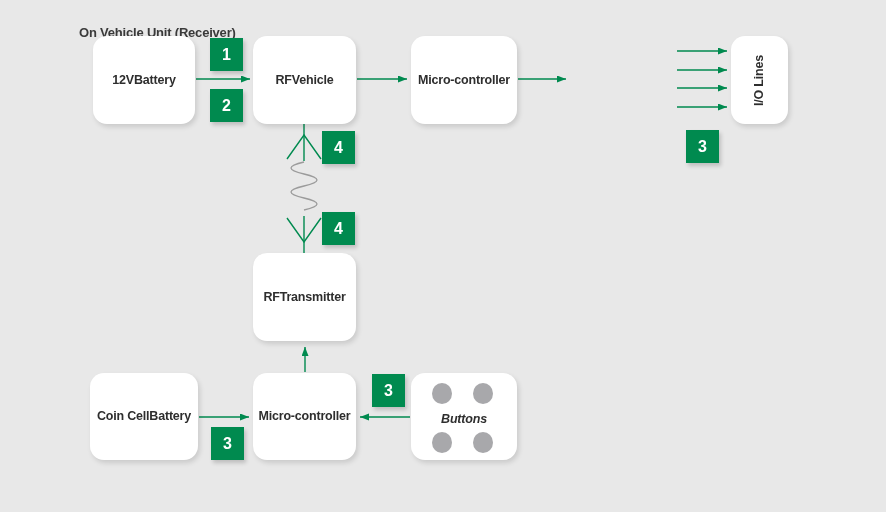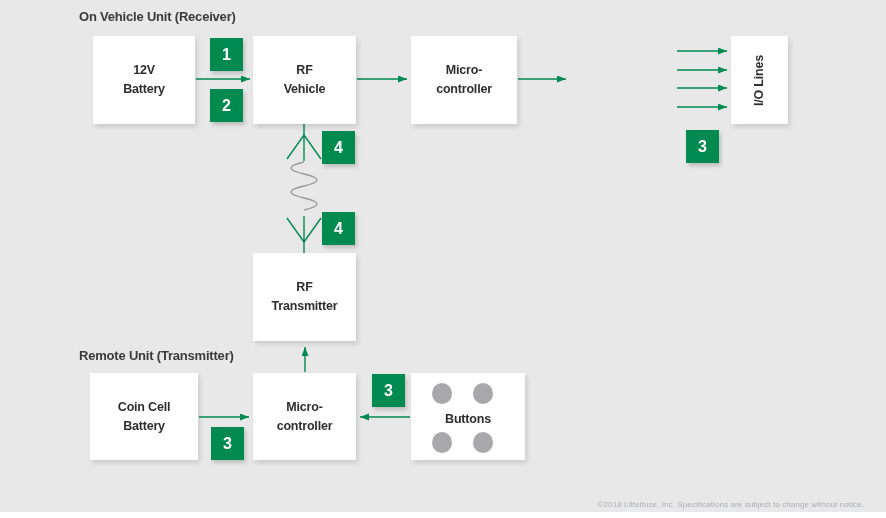--- a/index.html
+++ b/index.html
@@ -5,28 +5,28 @@
   html,body { margin:0; padding:0; background:#ffffff; }
   .page {
     position:relative; width:886px; height:518px; overflow:hidden;
     font-family:"Liberation Sans", sans-serif; background:#ffffff;
   }
   .panel {
     position:absolute; left:0; top:0; right:0; bottom:6px; background:#e8e8e8;
   }
   .section-label {
     position:absolute; font-weight:bold; font-size:13px; color:#3a3a3a;
-    letter-spacing:-0.2px; white-space:nowrap;
+    letter-spacing:-0.2px; white-space:nowrap;margin-top:16px;
   }
   .box {
     position:absolute; background:#ffffff;
     box-shadow:2px 3px 5px rgba(0,0,0,0.13);
-    display:flex; flex-direction:column; align-items:center; justify-content:center;
+    display:flex; flex-direction:row; align-items:center; justify-content:center;
     font-weight:bold; font-size:12.5px; line-height:19px; color:#2e2e2e;
-    text-align:center; letter-spacing:-0.2px;
+    text-align:center; letter-spacing:-0.2px;border-radius:14px;
   }
   .rot90 { transform:rotate(-90deg); white-space:nowrap; }
   .badge {
     position:absolute; width:33px; height:33px; background:#008a4f;
     color:#ffffff; font-weight:bold; font-size:16px;
     display:flex; align-items:center; justify-content:center;
     box-shadow:2px 3px 4px rgba(0,0,0,0.18);
   }
   .svg-layer { position:absolute; left:0; top:0; pointer-events:none; }
   .dot {
@@ -67,21 +67,20 @@
       </g>
       <g>
         <line x1="304" y1="253" x2="304" y2="216"></line>
         <polyline points="287,218 304,242 321,218"></polyline>
       </g>
     </g>
     <path d="M 304 162 q -26 6 0 12 q 26 6 0 12 q -26 6 0 12 q 26 6 0 12" stroke="#9b9b9b" stroke-width="1.3" fill="none"></path>
   </svg>
 
   <div class="section-label" style="left:79px; top:9px;">On Vehicle Unit (Receiver)</div>
-  <div class="section-label" style="left:79px; top:348px;">Remote Unit (Transmitter)</div>
 
   <div class="box" style="left:93px; top:36px; width:102px; height:88px;">
     <span>12V</span>
     <span>Battery</span>
   </div>
   <div class="box" style="left:253px; top:36px; width:103px; height:88px;">
     <span>RF</span>
     <span>Vehicle</span>
   </div>
   <div class="box" style="left:411px; top:36px; width:106px; height:88px;">
@@ -98,30 +97,29 @@
   </div>
 
   <div class="box" style="left:90px; top:373px; width:108px; height:87px;align-items:center;">
     <span>Coin Cell</span>
     <span>Battery</span>
   </div>
   <div class="box" style="left:253px; top:373px; width:103px; height:87px;">
     <span>Micro-</span>
     <span>controller</span>
   </div>
-  <div class="box" style="left:411px; top:373px; width:114px; height:87px;">
+  <div class="box" style="left:411px; top:373px; width:106px; height:87px;font-style:italic;">
     <span class="dot" style="left:21px; top:10px;"></span>
     <span class="dot" style="left:62px; top:10px;"></span>
     <span class="dot" style="left:21px; top:59px;"></span>
     <span class="dot" style="left:62px; top:59px;"></span>
     <span class="btn-label">Buttons</span>
   </div>
 
   <div class="badge" style="left:210px; top:38px;">1</div>
   <div class="badge" style="left:210px; top:89px;">2</div>
   <div class="badge" style="left:322px; top:131px;">4</div>
   <div class="badge" style="left:322px; top:212px;">4</div>
   <div class="badge" style="left:686px; top:130px;">3</div>
   <div class="badge" style="left:372px; top:374px;">3</div>
   <div class="badge" style="left:211px; top:427px;">3</div>
 
-  <div class="footer">©2018 Littelfuse, Inc. Specifications are subject to change without notice.</div>
 </div>
 
 </body></html>

